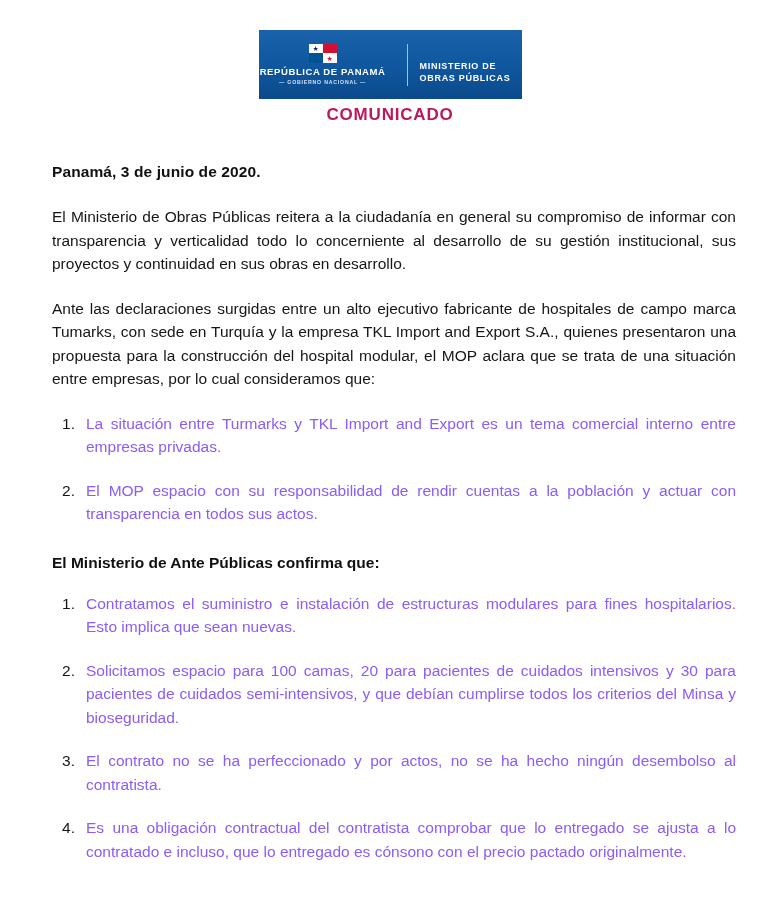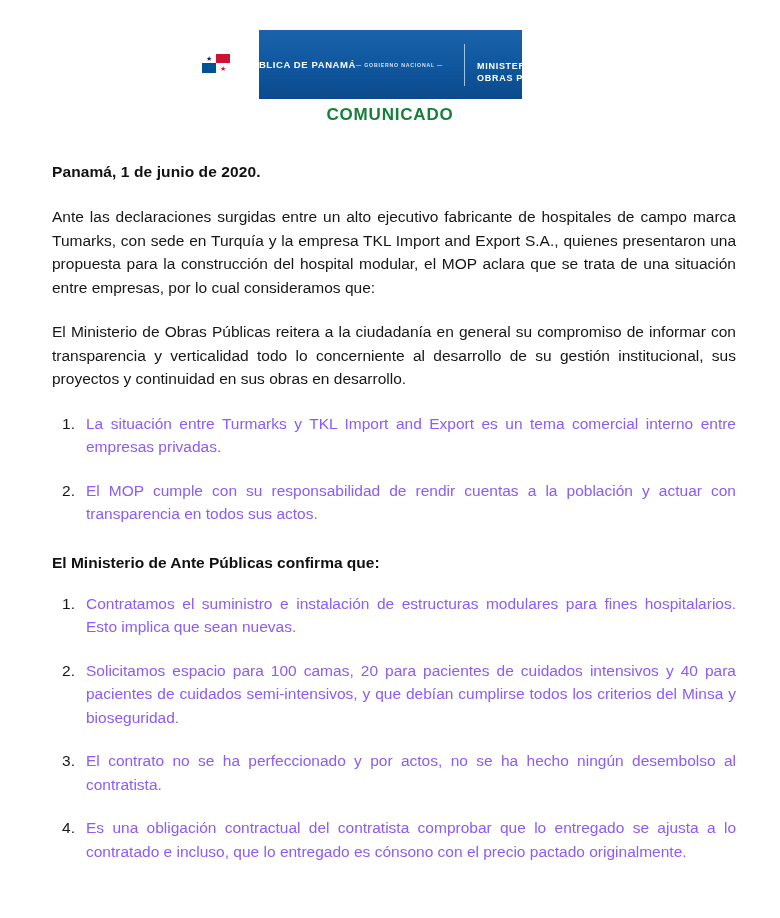--- a/index.html
+++ b/index.html
@@ -36,21 +36,21 @@
     width: 263px;
     height: 69px;
     background: linear-gradient(180deg, #1a63ab 0%, #1059a1 45%, #0b4a8c 100%);
     display: flex;
     align-items: center;
     justify-content: center;
     box-sizing: border-box;
   }
   .banner-left {
     display: flex;
-    flex-direction: row;
+    flex-direction: column;
     align-items: center;
     justify-content: center;
     padding: 0 9px 0 6px;
   }
   .flag {
     width: 28px;
     height: 19px;
     display: grid;
     grid-template-columns: 1fr 1fr;
     grid-template-rows: 1fr 1fr;
@@ -117,21 +117,21 @@
   
   .doc-title {
     position: absolute;
     top: 105px;
     left: 0;
     width: 780px;
     text-align: center;
     font-size: 17px;
     font-weight: bold;
     letter-spacing: 0.8px;
-    color: #15803d;
+    color: #be185d;
   }
 
   
   .body-area {
     position: absolute;
     left: 52px;
     top: 163px;
     width: 684px;
   }
   .dateline {
@@ -225,47 +225,47 @@
         <div>OBRAS PÚBLICAS</div>
       </div>
 
     </div>
   </div>
 
   <div class="doc-title">COMUNICADO</div>
 
   <div class="body-area">
 
-    <div class="dateline">Panamá, 1 de junio de 2020.</div>
+    <div class="dateline">Panamá, 3 de junio de 2020.</div>
+
+    <p class="para">El Ministerio de Obras Públicas reitera a la ciudadanía en general su compromiso de informar con transparencia y verticalidad todo lo concerniente al desarrollo de su gestión institucional, sus proyectos y continuidad en sus obras en desarrollo.</p>
 
     <p class="para">Ante las declaraciones surgidas entre un alto ejecutivo fabricante de hospitales de campo marca Tumarks, con sede en Turquía y la empresa TKL Import and Export S.A., quienes presentaron una propuesta para la construcción del hospital modular, el MOP aclara que se trata de una situación entre empresas, por lo cual consideramos que:</p>
-
-    <p class="para">El Ministerio de Obras Públicas reitera a la ciudadanía en general su compromiso de informar con transparencia y verticalidad todo lo concerniente al desarrollo de su gestión institucional, sus proyectos y continuidad en sus obras en desarrollo.</p>
 
     <ol class="numlist list-block">
       <li>
         <span class="li-num">1.</span>
         <span class="li-text">La situación entre Turmarks y TKL Import and Export es un tema comercial interno entre empresas privadas.</span>
       </li>
       <li>
         <span class="li-num">2.</span>
-        <span class="li-text">El MOP cumple con su responsabilidad de rendir cuentas a la población y actuar con transparencia en todos sus actos.</span>
+        <span class="li-text">El MOP espacio con su responsabilidad de rendir cuentas a la población y actuar con transparencia en todos sus actos.</span>
       </li>
     </ol>
 
     <h2 class="section-head">El Ministerio de Ante Públicas confirma que:</h2>
 
     <ol class="numlist list-block">
       <li>
         <span class="li-num">1.</span>
         <span class="li-text">Contratamos el suministro e instalación de estructuras modulares para fines hospitalarios. Esto implica que sean nuevas.</span>
       </li>
       <li>
         <span class="li-num">2.</span>
-        <span class="li-text">Solicitamos espacio para 100 camas, 20 para pacientes de cuidados intensivos y 40 para pacientes de cuidados semi-intensivos, y que debían cumplirse todos los criterios del Minsa y bioseguridad.</span>
+        <span class="li-text">Solicitamos espacio para 100 camas, 20 para pacientes de cuidados intensivos y 30 para pacientes de cuidados semi-intensivos, y que debían cumplirse todos los criterios del Minsa y bioseguridad.</span>
       </li>
       <li>
         <span class="li-num">3.</span>
         <span class="li-text">El contrato no se ha perfeccionado y por actos, no se ha hecho ningún desembolso al contratista.</span>
       </li>
       <li>
         <span class="li-num">4.</span>
         <span class="li-text">Es una obligación contractual del contratista comprobar que lo entregado se ajusta a lo contratado e incluso, que lo entregado es cónsono con el precio pactado originalmente.</span>
       </li>
     </ol>

